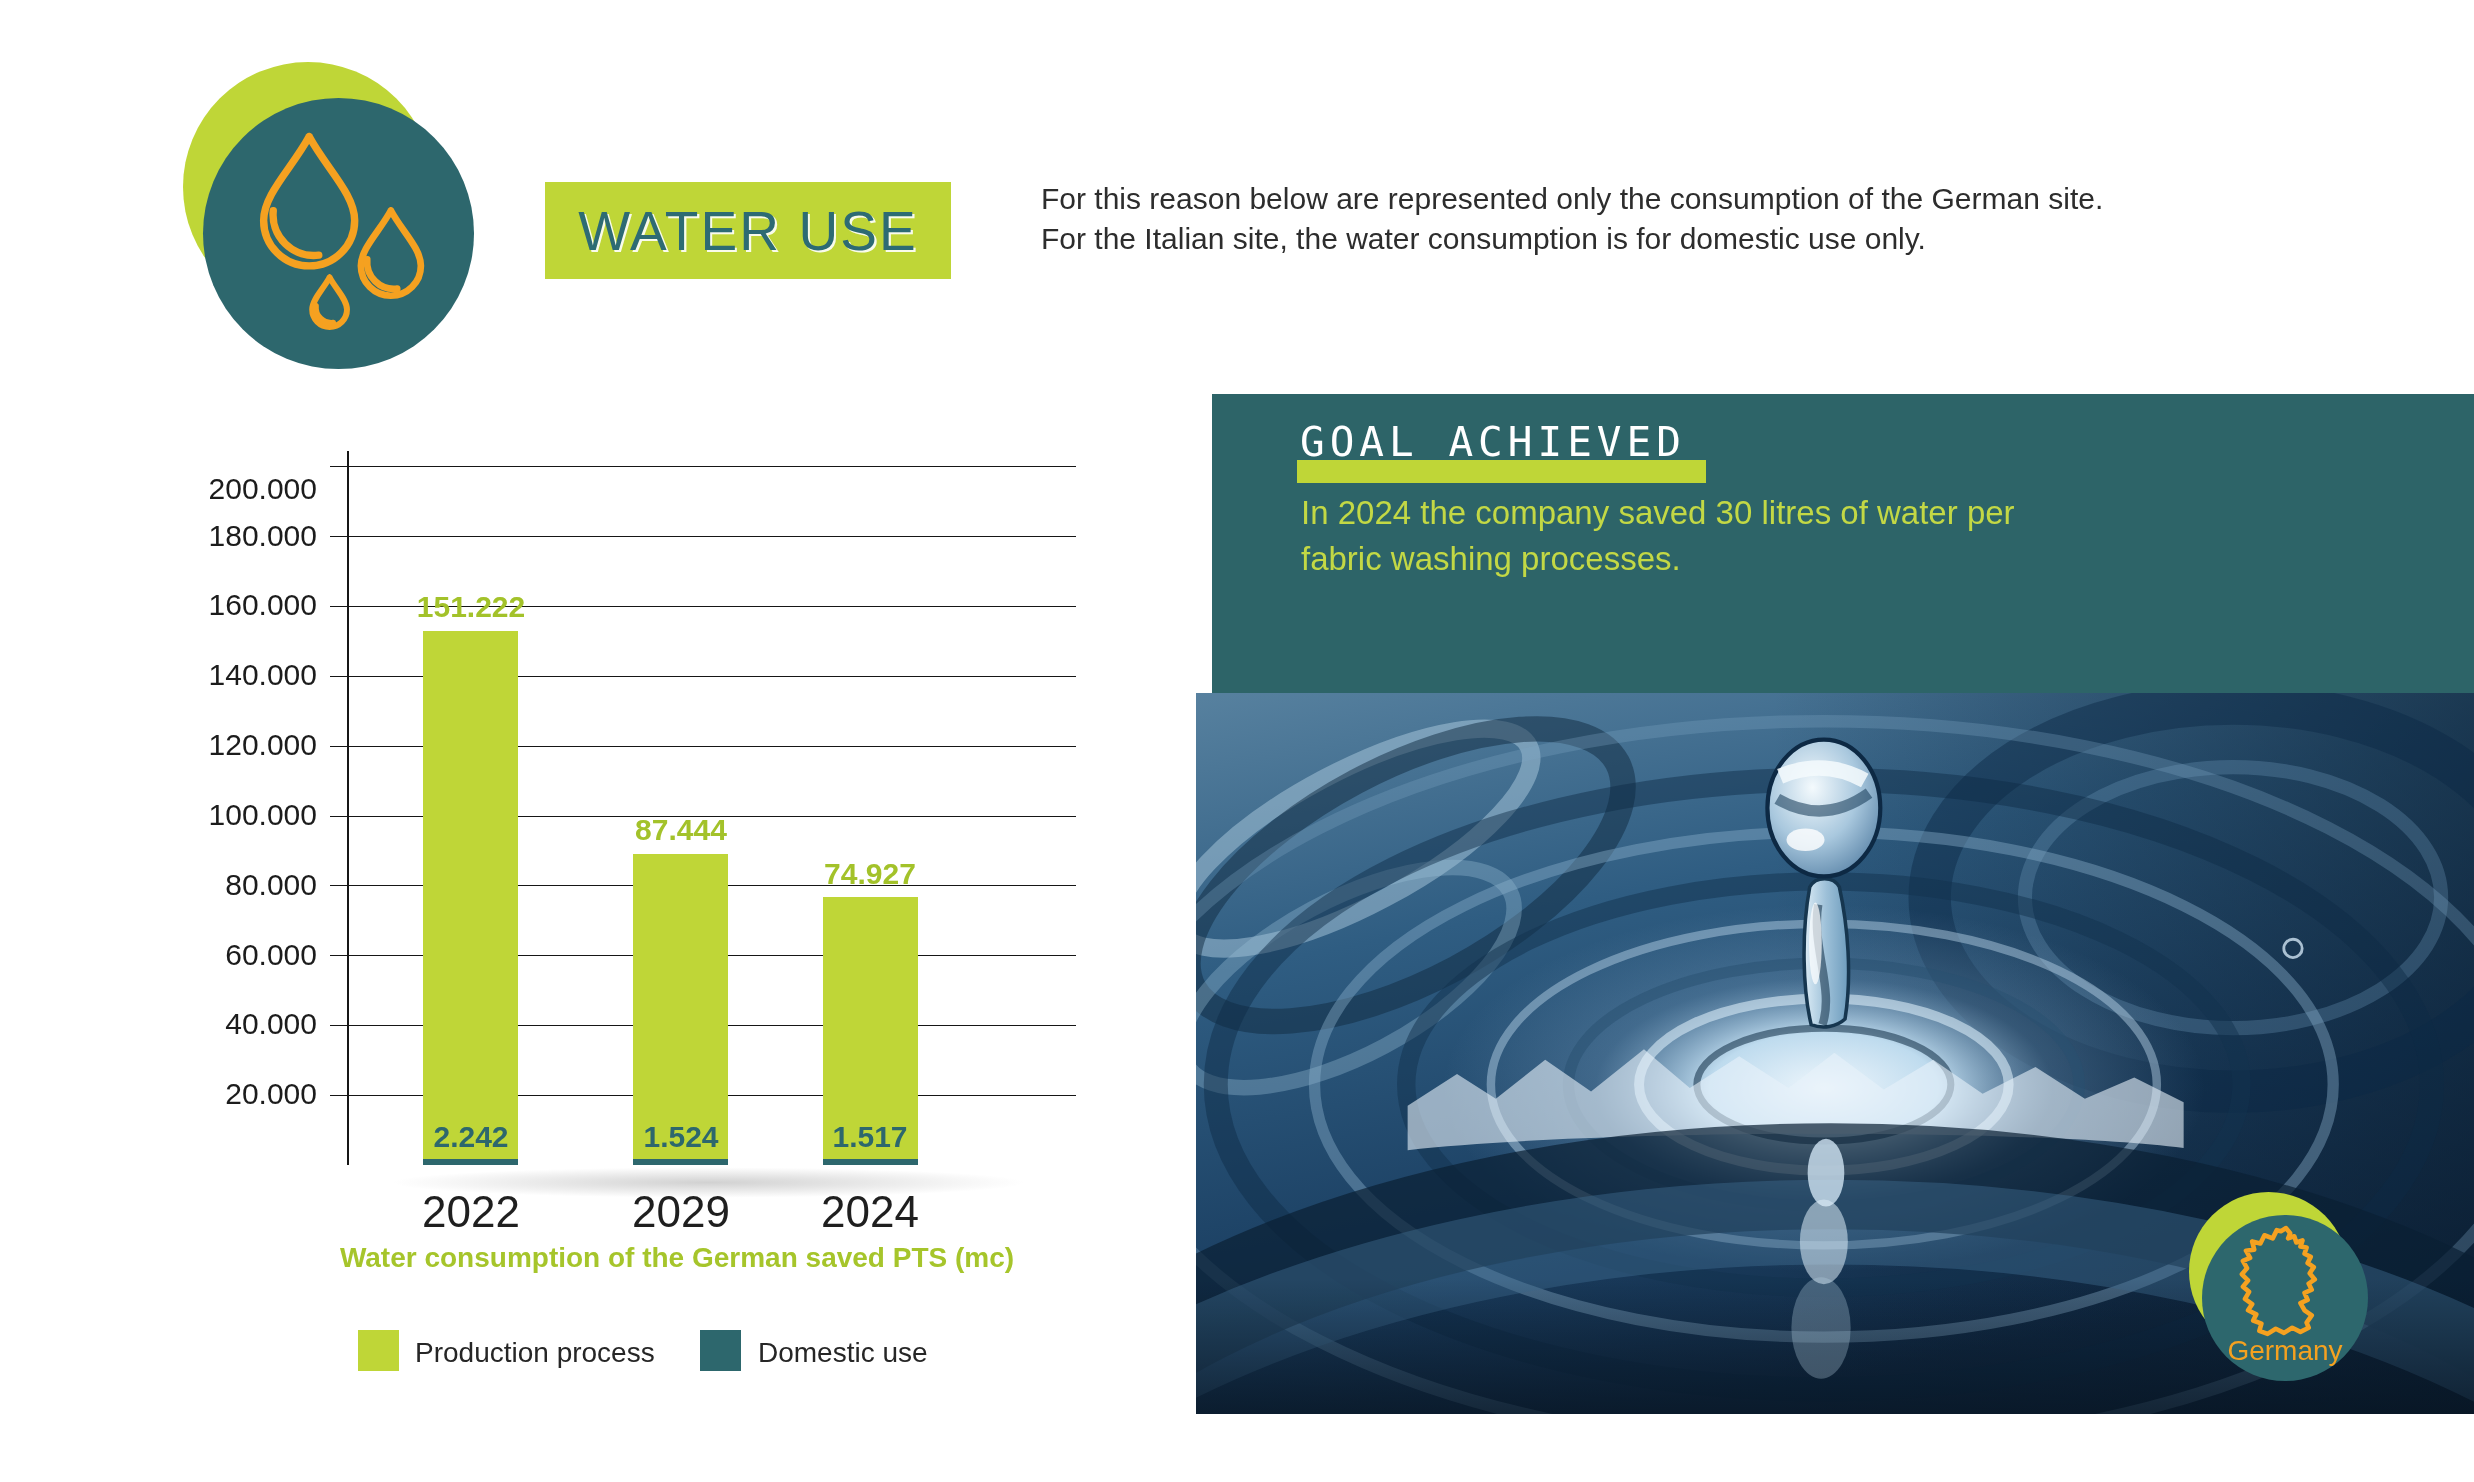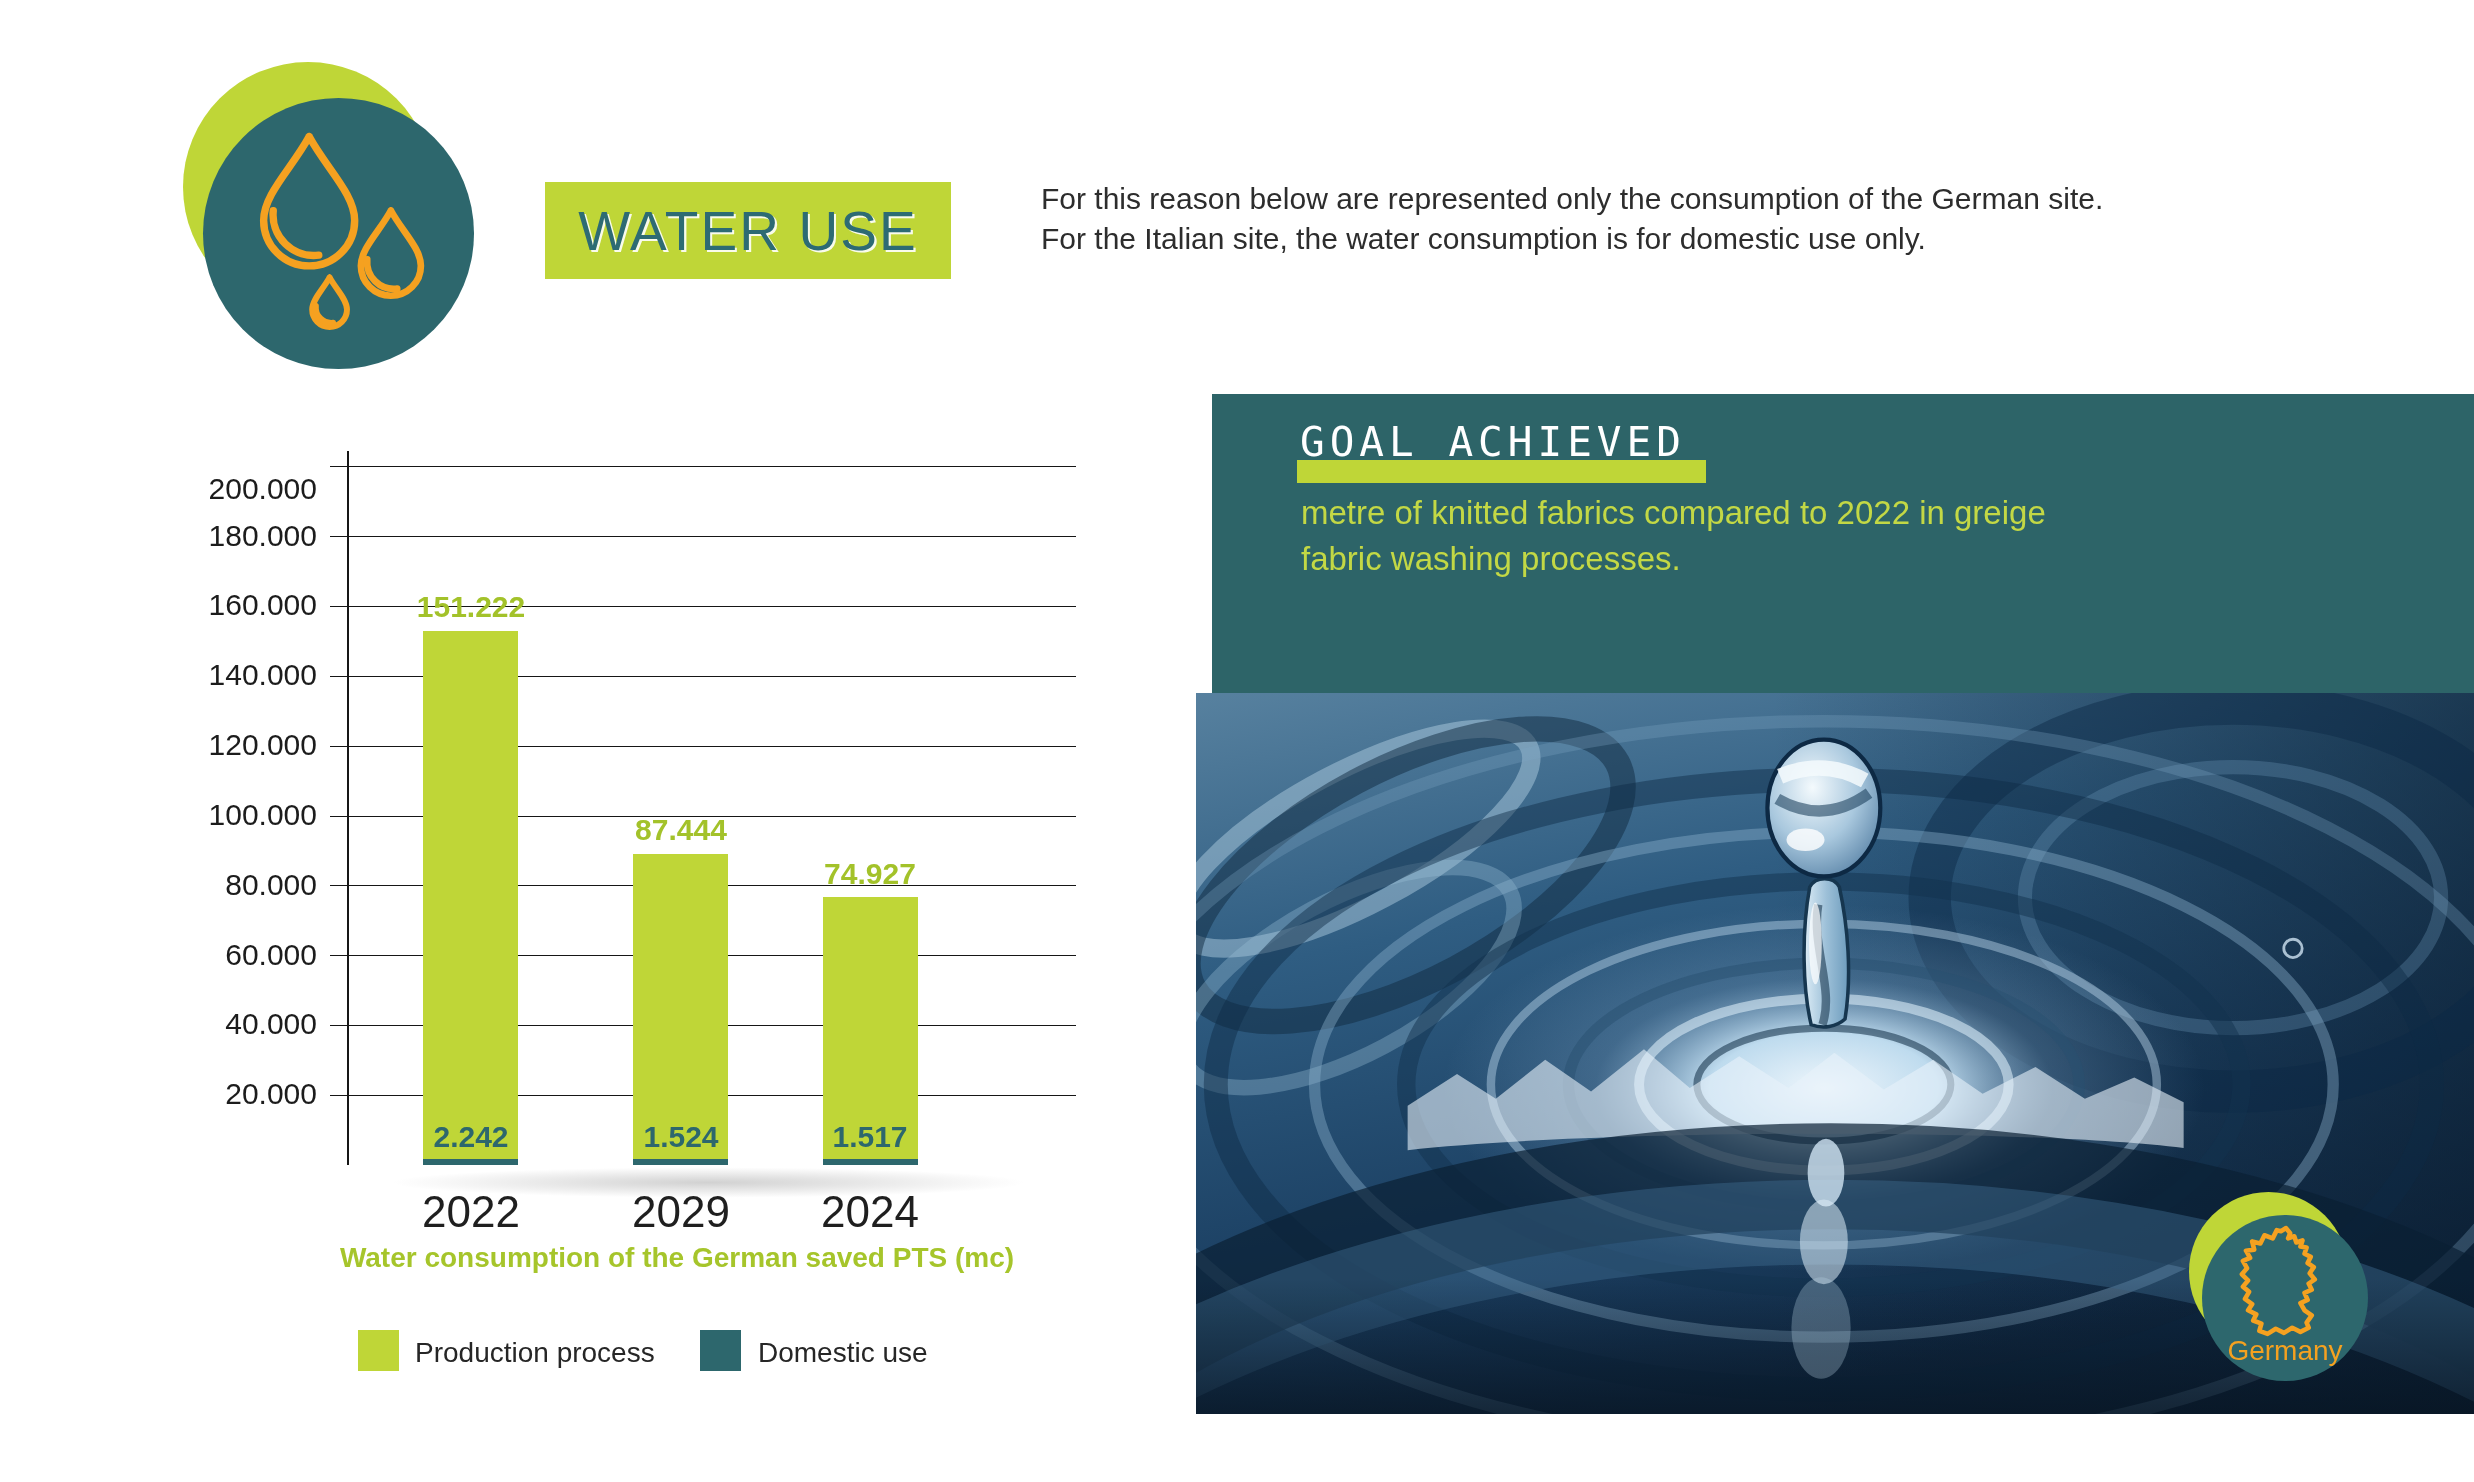--- a/index.html
+++ b/index.html
@@ -141,21 +141,21 @@
 
   <span class="swatch" id="sw0" style="left: 358px; background: rgb(191, 214, 55);"></span>
   <span class="legend-label" style="left:415px;">Production process</span>
   <span class="swatch" id="sw1" style="left: 700px; background: rgb(45, 103, 109);"></span>
   <span class="legend-label" style="left:758px;">Domestic use</span>
 
   <div class="goal-panel">
     <div class="goal-highlight"></div>
     <div class="goal-heading">GOAL ACHIEVED</div>
     <div class="goal-body">
-      <div>metre of knitted fabrics compared to 2022 in greige</div>
+      <div>In 2024 the company saved 30 litres of water per</div>
       <div>fabric washing processes.</div>
     </div>
   </div>
 
   <div class="water-image">
     <svg viewBox="0 0 1813 1022">
       <defs>
         <linearGradient id="bgG" x1="0" y1="0" x2="0.35" y2="1">
           <stop offset="0" stop-color="#57819f"></stop>
           <stop offset="0.35" stop-color="#2f5d82"></stop>

